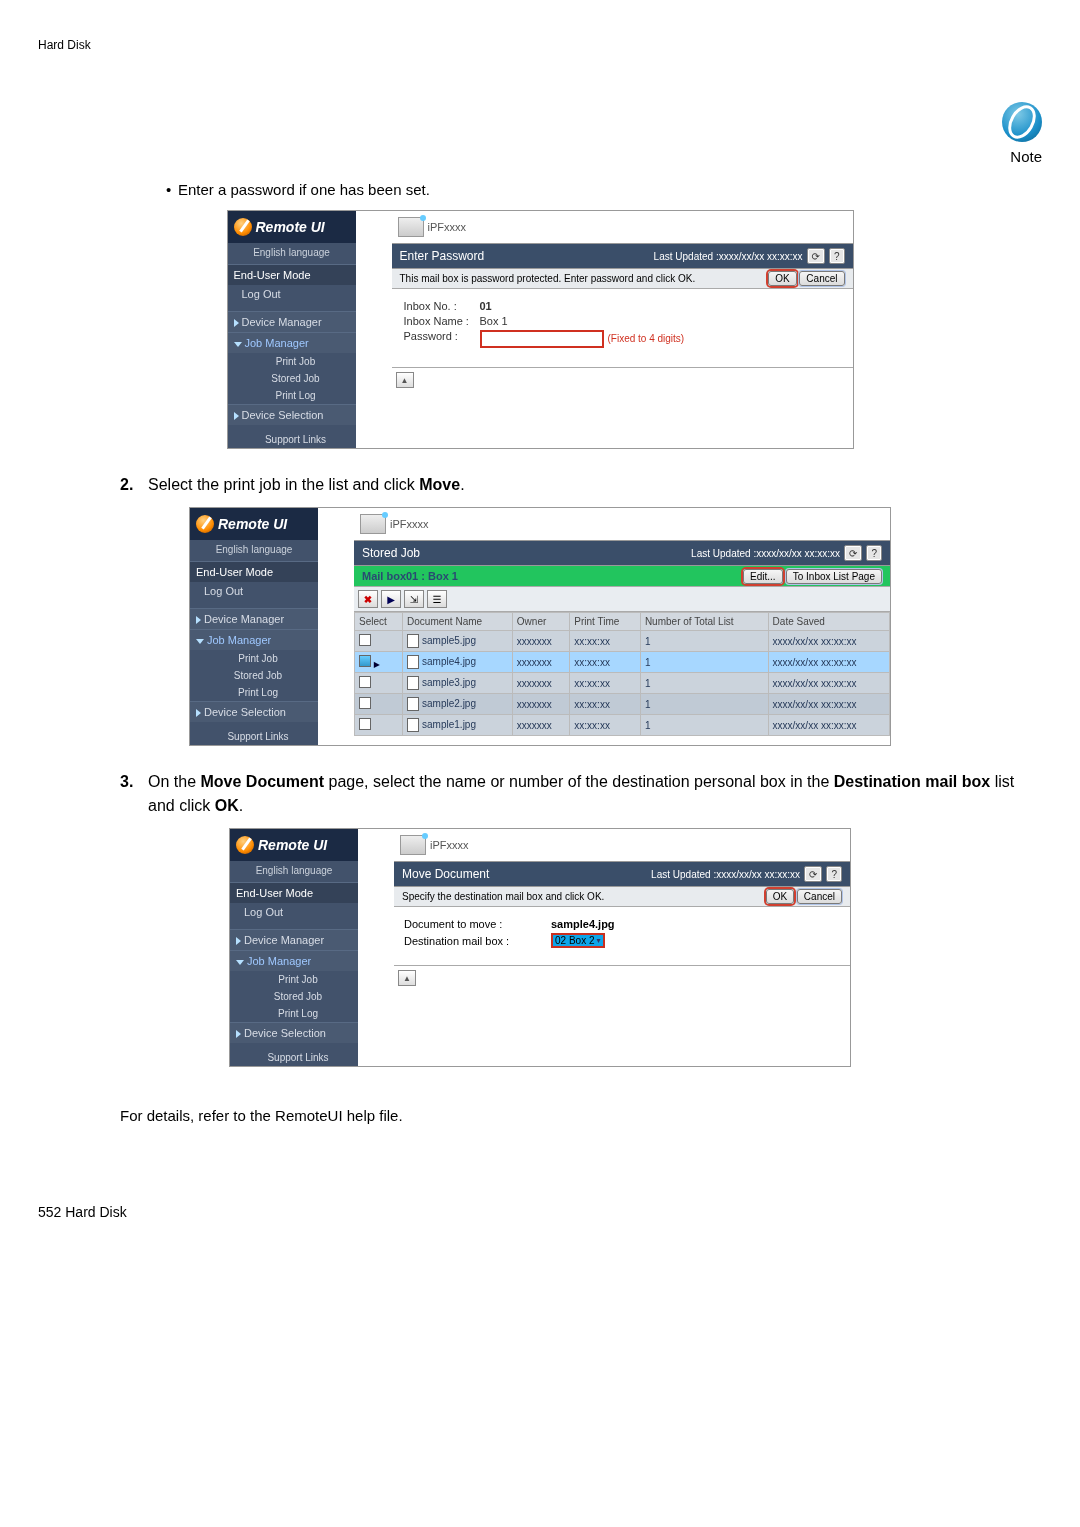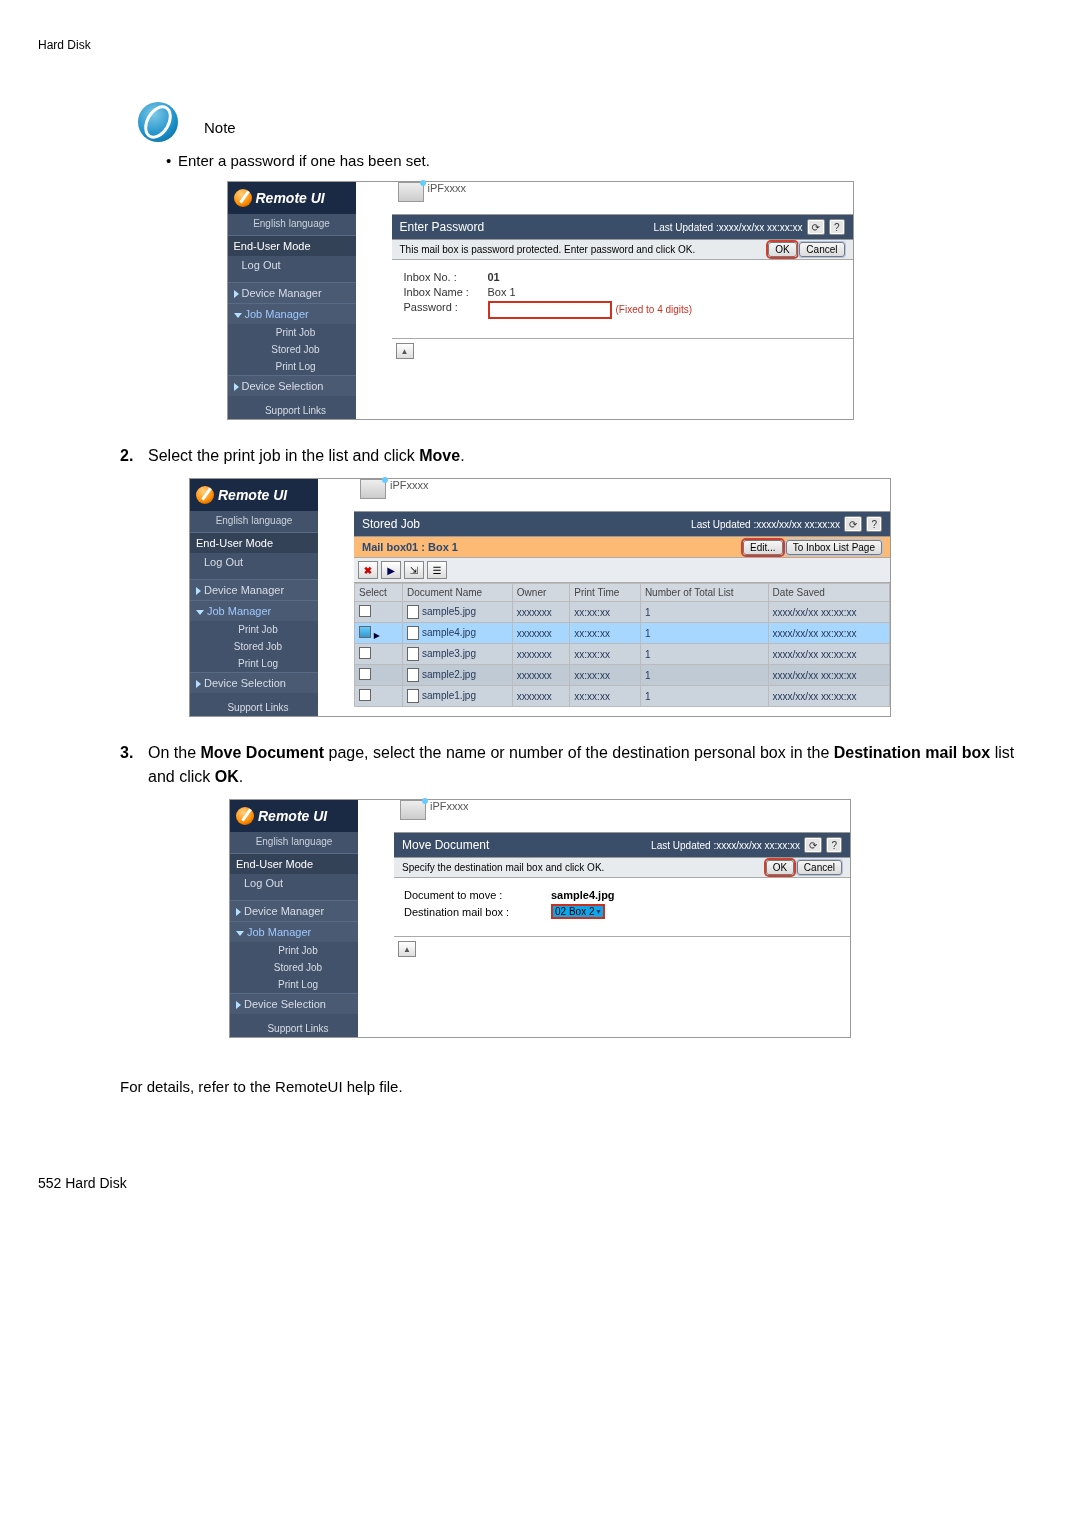--- a/index.html
+++ b/index.html
@@ -16,22 +16,23 @@
     color: #000;
     margin: 0 0 50px 0;
   }
   .note-block {
     margin-left: 100px;
     margin-bottom: 12px;
   }
   .note-row {
     display: flex;
     align-items: flex-end;
-    gap: 22px;
+    gap: 6px;
     margin-bottom: 10px;
+    flex-direction: column;
   }
   .oval-icon {
     width: 40px;
     height: 40px;
     border-radius: 50%;
     background: radial-gradient(circle at 40% 30%, #7ec9e6 0%, #1a8fc9 60%, #0b5f8a 100%);
     position: relative;
     display: inline-flex;
     align-items: center;
     justify-content: center;
@@ -141,21 +142,21 @@
   .side-link { color:#9fc8ff; }
   .main {
     flex:1;
     background:#fff;
     display:flex;
     flex-direction:column;
   }
   .top-strip {
     height:32px;
     display:flex;
-    align-items:flex-start;
+    align-items:center;
     padding:0 6px;
     font-size:11px;
     color:#555;
     gap:4px;
   }
   .printer-ic {
     width:24px;height:18px;border:1px solid #999;background:linear-gradient(#eee,#ccc);
     position:relative;
   }
   .printer-ic::after{content:"";position:absolute;right:-3px;top:-3px;width:6px;height:6px;background:#6cf;border-radius:50%;}
@@ -195,21 +196,21 @@
     border:1px solid #7a7a7a;background:linear-gradient(#f5f5f5,#dcdcdc);border-radius:3px;
     padding:1px 6px;font-size:10px;color:#000;box-shadow:0 0 0 1px #b0c4e8;
   }
   .btn.hl { box-shadow:0 0 0 2px #d04030; }
   .kv-grid {
     padding:8px 10px 10px 12px;
     font-size:11px;
     color:#333;
   }
   .kv-row { display:flex; margin:3px 0; }
-  .kv-k { width:84px; }
+  .kv-k { width:76px; }
   .kv-v { flex:1; }
   .pw-box {
     border:2px solid #d03020;width:120px;height:14px;display:inline-block;vertical-align:middle;
   }
   .fixed-note { color:#d03020; font-size:10px; margin-left:4px; }
   .rule-up {
     display:flex;justify-content:flex-start;padding:4px 0 6px 4px;border-top:1px solid #aaa;margin-top:6px;
   }
   .scroll-up {
     width:16px;height:14px;border:1px solid #888;background:linear-gradient(#fff,#ddd);
@@ -230,21 +231,21 @@
     margin-left:0;
     font-size:15px;
   }
   .page-foot {
     position:relative;
     margin-top:80px;
     font-size:14px;
   }
   
   .sub-hdr2 {
-    background:#fdba74;padding:4px 8px;font-size:11px;border-bottom:1px solid #aaa;
+    background:#22c55e;padding:4px 8px;font-size:11px;border-bottom:1px solid #aaa;
     display:flex;justify-content:space-between;align-items:center;
   }
   .toolbar2 {
     background:#e9edf1;border-bottom:1px solid #aaa;padding:3px 4px;display:flex;gap:3px;
   }
   .tool-btn{
     width:18px;height:16px;border:1px solid #888;background:linear-gradient(#fff,#dcdcdc);display:inline-flex;align-items:center;justify-content:center;font-size:10px;
   }
   .tool-red{ color:#c00; font-weight:bold; }
   .tool-play{ color:#005; }

